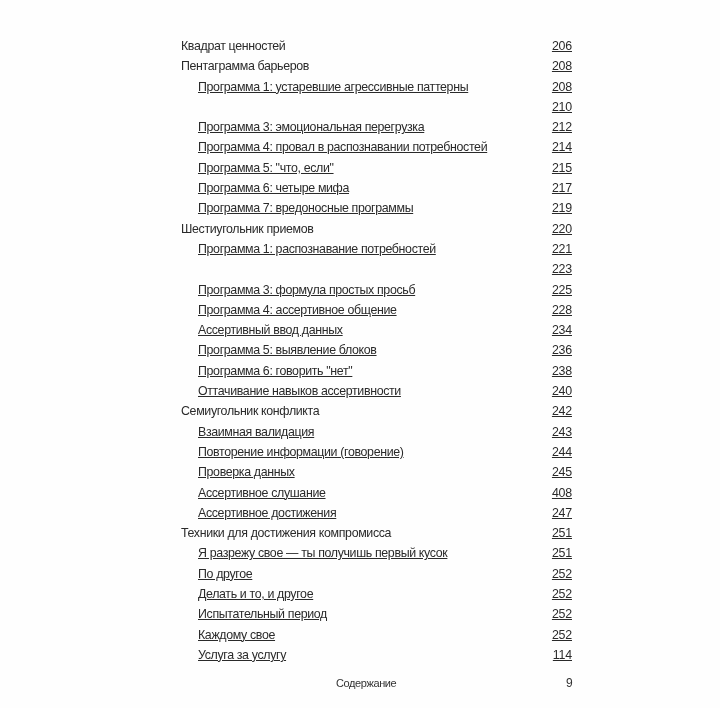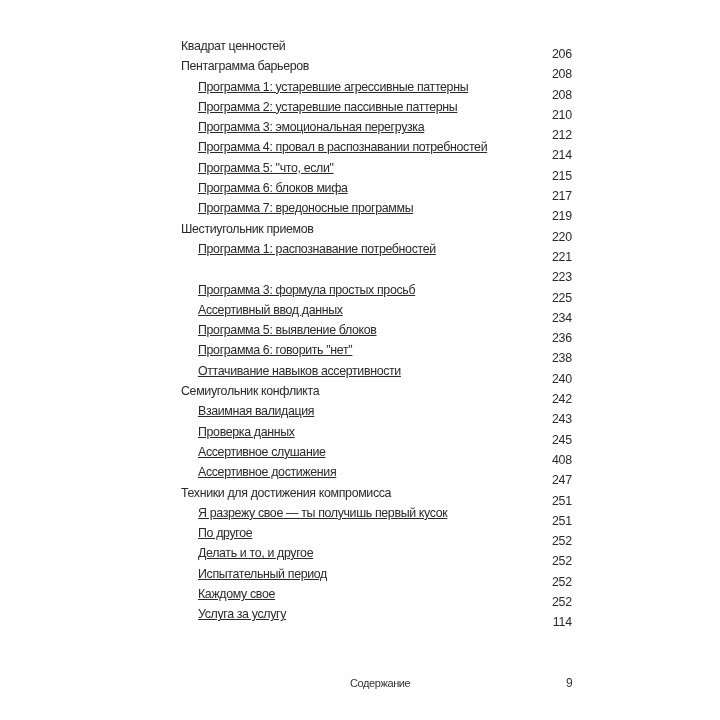--- a/index.html
+++ b/index.html
@@ -4,81 +4,84 @@
   <style>
     html, body { margin: 0; padding: 0; background: #ffffff; }
     body { width: 720px; height: 720px; position: relative; overflow: hidden;
            font-family: "Liberation Sans", sans-serif; color: #2a2a2a; }
     .page { position: absolute; left: 0; top: 0; width: 720px; height: 708px; background: #fefefe; }
     .toc { position: absolute; left: 181px; top: 36px; width: 391px; }
     .toc-row { position: relative; height: 20.3px; line-height: 20.3px; font-size: 12.4px;
                letter-spacing: -0.35px; white-space: nowrap; }
     .toc-row .title { position: absolute; left: 0; top: 0; }
     .toc-row.sub .title { left: 17px; text-decoration: underline; }
-    .toc-row .num { position: absolute; right: 0; top: 8px; text-align: right; letter-spacing: -0.2px; }
+    .toc-row .num { position: absolute; right: 0; top: 0; text-align: right; letter-spacing: -0.2px; text-decoration: underline; }
     .footer { position: absolute; top: 673px; left: 0; width: 720px; height: 20px; font-size: 11px;
               line-height: 20px; color: #333; }
-    .footer .label { position: absolute; left: 336px; letter-spacing: -0.4px; margin-left: 14px; }
+    .footer .label { position: absolute; left: 336px; letter-spacing: -0.4px; }
     .footer .pageno { position: absolute; left: 566px; font-size: 12px; }
   </style>
 </head>
 <body>
 
 <div class="page">
   <div class="toc" id="toc">
       <div class="toc-row">
         <span class="title">Квадрат ценностей</span>
         <span class="num">206</span>
       </div>
       <div class="toc-row">
         <span class="title">Пентаграмма барьеров</span>
         <span class="num">208</span>
       </div>
       <div class="toc-row sub">
         <span class="title">Программа 1: устаревшие агрессивные паттерны</span>
         <span class="num">208</span>
       </div>
       <div class="toc-row sub">
-        <span class="title">Программа 2: устаревшие пассивные паттерны</span>
         <span class="num">210</span>
       </div>
       <div class="toc-row sub">
         <span class="title">Программа 3: эмоциональная перегрузка</span>
         <span class="num">212</span>
       </div>
       <div class="toc-row sub">
         <span class="title">Программа 4: провал в распознавании потребностей</span>
         <span class="num">214</span>
       </div>
       <div class="toc-row sub">
         <span class="title">Программа 5: "что, если"</span>
         <span class="num">215</span>
       </div>
       <div class="toc-row sub">
-        <span class="title">Программа 6: блоков мифа</span>
+        <span class="title">Программа 6: четыре мифа</span>
         <span class="num">217</span>
       </div>
       <div class="toc-row sub">
         <span class="title">Программа 7: вредоносные программы</span>
         <span class="num">219</span>
       </div>
       <div class="toc-row">
         <span class="title">Шестиугольник приемов</span>
         <span class="num">220</span>
       </div>
       <div class="toc-row sub">
         <span class="title">Программа 1: распознавание потребностей</span>
         <span class="num">221</span>
       </div>
       <div class="toc-row sub">
         <span class="num">223</span>
       </div>
       <div class="toc-row sub">
         <span class="title">Программа 3: формула простых просьб</span>
         <span class="num">225</span>
+      </div>
+      <div class="toc-row sub">
+        <span class="title">Программа 4: ассертивное общение</span>
+        <span class="num">228</span>
       </div>
       <div class="toc-row sub">
         <span class="title">Ассертивный ввод данных</span>
         <span class="num">234</span>
       </div>
       <div class="toc-row sub">
         <span class="title">Программа 5: выявление блоков</span>
         <span class="num">236</span>
       </div>
       <div class="toc-row sub">
@@ -89,20 +92,24 @@
         <span class="title">Оттачивание навыков ассертивности</span>
         <span class="num">240</span>
       </div>
       <div class="toc-row">
         <span class="title">Семиугольник конфликта</span>
         <span class="num">242</span>
       </div>
       <div class="toc-row sub">
         <span class="title">Взаимная валидация</span>
         <span class="num">243</span>
+      </div>
+      <div class="toc-row sub">
+        <span class="title">Повторение информации (говорение)</span>
+        <span class="num">244</span>
       </div>
       <div class="toc-row sub">
         <span class="title">Проверка данных</span>
         <span class="num">245</span>
       </div>
       <div class="toc-row sub">
         <span class="title">Ассертивное слушание</span>
         <span class="num">408</span>
       </div>
       <div class="toc-row sub">

